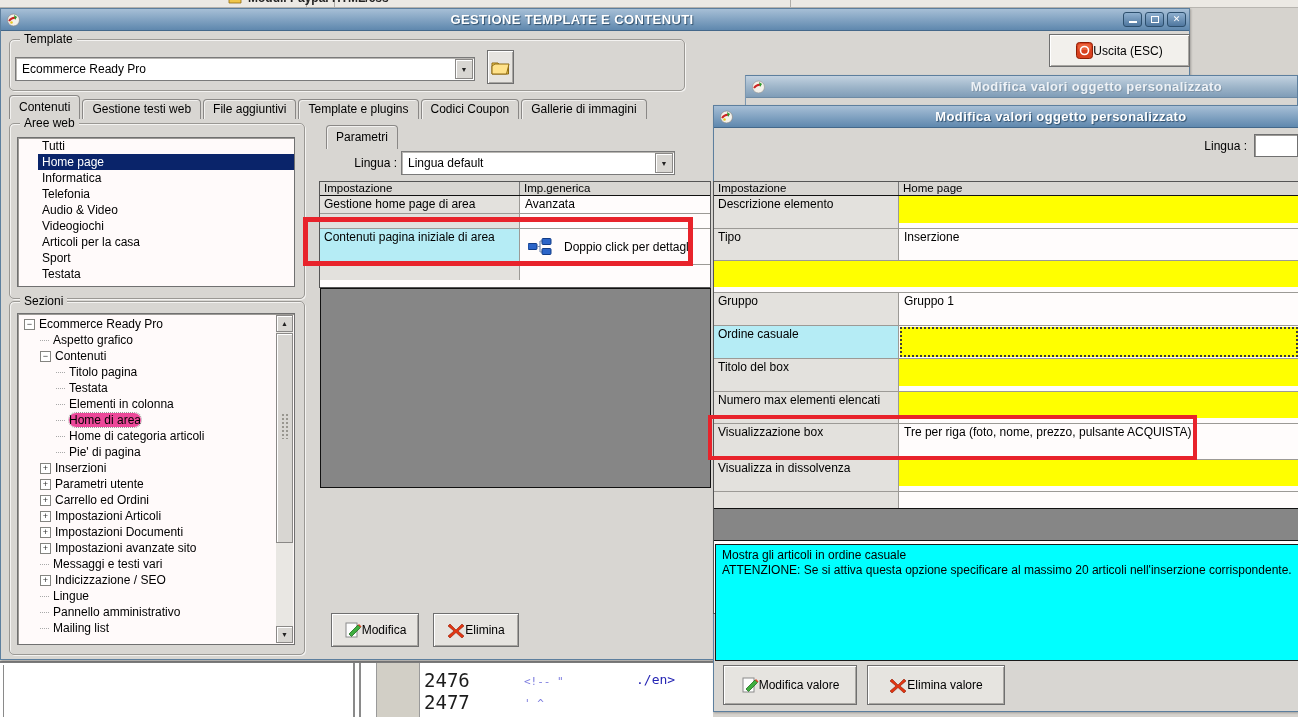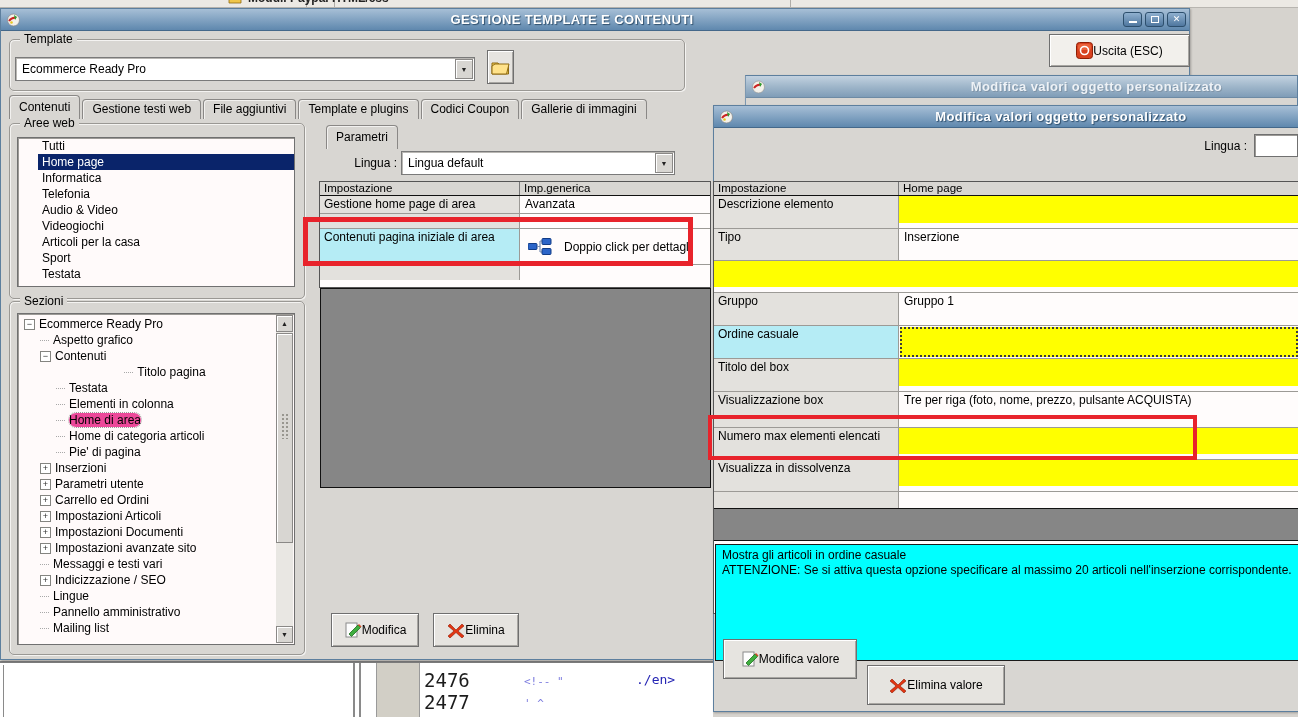--- a/index.html
+++ b/index.html
@@ -213,21 +213,21 @@
             <span class="lbl">Ecommerce Ready Pro</span>
           </div>
           <div class="tree-row" style="padding-left: 20px;">
             <div class="conn"></div>
             <span class="lbl">Aspetto grafico</span>
           </div>
           <div class="tree-row" style="padding-left: 20px;">
             <div class="tw">−</div>
             <span class="lbl">Contenuti</span>
           </div>
-          <div class="tree-row" style="padding-left: 36px; justify-content: center;">
+          <div class="tree-row" style="padding-left: 36px;">
             <div class="conn"></div>
             <span class="lbl">Titolo pagina</span>
           </div>
           <div class="tree-row" style="padding-left: 36px;">
             <div class="conn"></div>
             <span class="lbl">Testata</span>
           </div>
           <div class="tree-row" style="padding-left: 36px;">
             <div class="conn"></div>
             <span class="lbl">Elementi in colonna</span>
@@ -413,51 +413,51 @@
             <div class="cell-v" style="flex: 1 1 0%;">
               <div class="ybar ants"></div>
             </div>
           </div>
           <div class="g-row" style="height: 33px;">
             <div class="cell-l" style="width: 185px;">Titolo del box</div>
             <div class="cell-v" style="flex: 1 1 0%;">
               <div class="ybar"></div>
             </div>
           </div>
+          <div class="g-row" style="height: 32px;">
+            <div class="cell-l" style="width: 185px;">Numero max elementi elencati</div>
+            <div class="cell-v" style="flex: 1 1 0%;">
+              <div class="ybar"></div>
+            </div>
+          </div>
           <div class="g-row" style="height: 36px;">
             <div class="cell-l" style="width: 185px;">Visualizzazione box</div>
             <div class="cell-v" style="flex: 1 1 0%;">Tre per riga (foto, nome, prezzo, pulsante ACQUISTA)</div>
           </div>
           <div class="g-row" style="height: 32px;">
-            <div class="cell-l" style="width: 185px;">Numero max elementi elencati</div>
-            <div class="cell-v" style="flex: 1 1 0%;">
-              <div class="ybar"></div>
-            </div>
-          </div>
-          <div class="g-row" style="height: 32px;">
             <div class="cell-l" style="width: 185px;">Visualizza in dissolvenza</div>
             <div class="cell-v" style="flex: 1 1 0%;">
               <div class="ybar"></div>
             </div>
           </div>
           <div class="g-row" style="height: 17px;">
             <div class="cell-l" style="width: 185px;"></div>
             <div class="cell-v" style="flex: 1 1 0%;"></div>
           </div>
         </div>
     </div>
 
     <div class="grayvoid" style="left:0; top:402px; width:585px; height:33px; border-left:none; border-right:none;"></div>
 
     <div class="infobox" style="left:1px; top:438px; width:584px; height:117px;">
       <div>Mostra gli articoli in ordine casuale</div>
       <div>ATTENZIONE: Se si attiva questa opzione specificare al massimo 20 articoli nell'inserzione corrispondente.</div>
     </div>
 
-    <div class="btn" style="left:9px; top:533px; width:134px; height:40px;">
+    <div class="btn" style="left:9px; top:559px; width:134px; height:40px;">
       <svg class="icon16" viewBox="0 0 18 16">
         <rect x="2" y="1" width="11" height="14" fill="#fdfdfd" stroke="#8a8a8a"></rect>
         <path d="M5 12 L14 3 l2.5 2.5 L7.5 14.5 z" fill="#3fae3f" stroke="#1d6e1d" stroke-width=".8"></path>
         <path d="M14 3 l2.5 2.5 1 -1 -2.5 -2.5 z" fill="#d84a2a"></path>
       </svg>
       <span>Modifica valore</span>
     </div>
     <div class="btn" style="left:153px; top:559px; width:138px; height:40px;">
       <svg class="icon16" viewBox="0 0 18 16">
         <path d="M3 2 L9 8 L15 2 L17 4 L11 9 L17 14 L15 16 L9 10.5 L3 16 L1 14 L7 9 L1 4 Z" fill="#e23512" stroke="#8f1d05" stroke-width=".6"></path>

